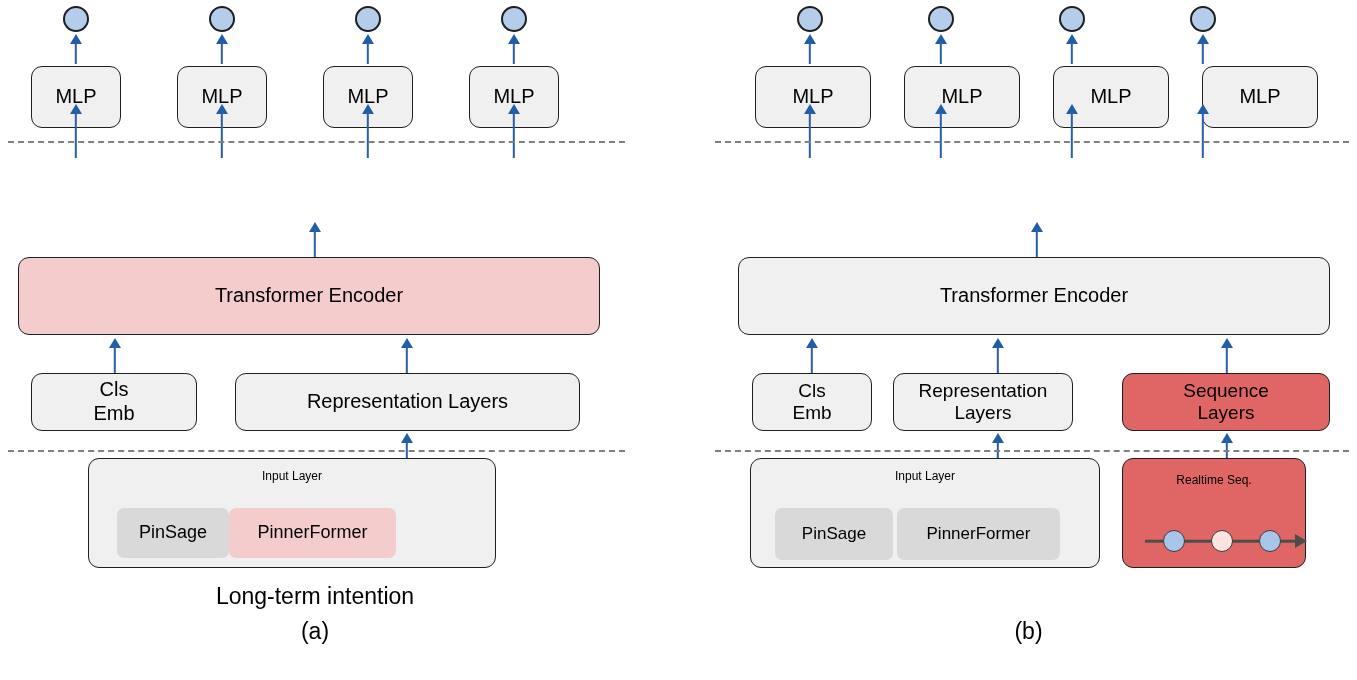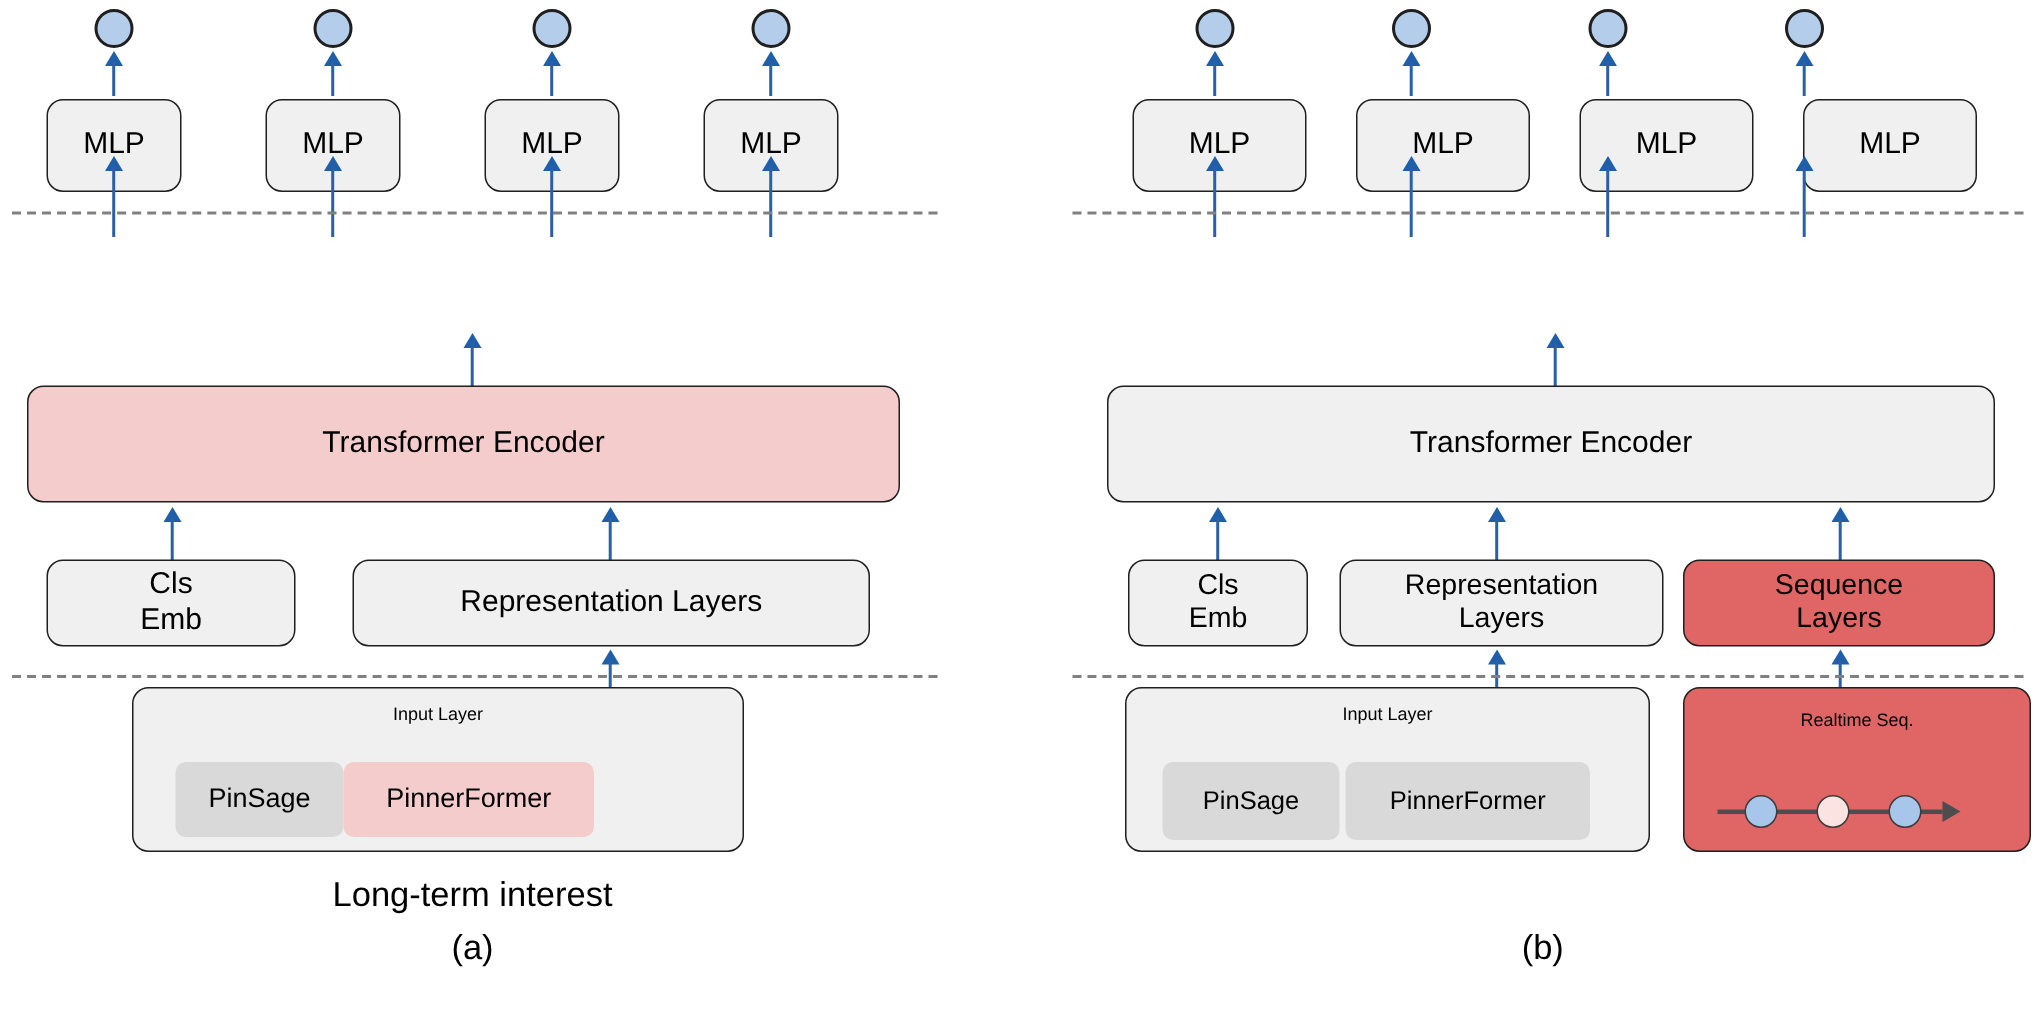--- a/index.html
+++ b/index.html
@@ -209,21 +209,21 @@
       </div>
 
     <div class="dashed" style="left:8px;top:450px;width:617px;"></div>
 
     <div class="box" style="left:88px;top:458px;width:408px;height:110px;">
       <span class="inner-title" style="top:10px;">Input Layer</span>
       <span class="chip" style="left:28px;top:49px;width:112px;height:50px;">PinSage</span>
       <span class="chip pinkchip" style="left:140px;top:49px;width:167px;height:50px;">PinnerFormer</span>
     </div>
 
-    <div class="caption" style="left:0;top:583px;width:630px;">Long-term interest</div>
+    <div class="caption" style="left:0;top:583px;width:630px;">Long-term intention</div>
     <div class="sublabel" style="left:0;top:618px;width:630px;">(a)</div>
   </div>
 
   <div class="panel" id="panel-b">
 
     <div class="dot" style="left:97px;top:6px;"></div>
     <div class="dot" style="left:228px;top:6px;"></div>
     <div class="dot" style="left:359px;top:6px;"></div>
     <div class="dot" style="left:490px;top:6px;"></div>
 
@@ -285,21 +285,21 @@
         <div class="shaft"></div>
       </div>
     <div class="arrow" style="left:520px;top:338px;height:38px;">
         <div class="head"></div>
         <div class="shaft"></div>
       </div>
 
     <div class="box small" style="left:52px;top:373px;width:120px;height:58px;">Cls
 Emb</div>
 
-    <div class="box small" style="left:193px;top:373px;width:216px;height:58px;">Representation
+    <div class="box small" style="left:193px;top:373px;width:180px;height:58px;">Representation
 Layers</div>
 
     <div class="box small red" style="left:422px;top:373px;width:208px;height:58px;">Sequence
 Layers</div>
 
     <div class="arrow" style="left:291px;top:433px;height:27px;">
         <div class="head"></div>
         <div class="shaft"></div>
       </div>
     <div class="arrow" style="left:520px;top:433px;height:27px;">
@@ -308,21 +308,21 @@
       </div>
 
     <div class="dashed" style="left:15px;top:450px;width:634px;"></div>
 
     <div class="box" style="left:50px;top:458px;width:350px;height:110px;">
       <span class="inner-title" style="top:10px;">Input Layer</span>
       <span class="chip" style="left:24px;top:49px;width:118px;height:52px;font-size:17px;">PinSage</span>
       <span class="chip" style="left:146px;top:49px;width:163px;height:52px;font-size:17px;">PinnerFormer</span>
     </div>
 
-    <div class="box red" style="left:422px;top:458px;width:232px;height:110px;">
+    <div class="box red" style="left:422px;top:458px;width:184px;height:110px;">
       <span class="inner-title" style="top:14px;">Realtime Seq.</span>
       <span class="seq" style="left:22px;top:68px;width:166px;height:28px;">
         <span class="axis" style="width:150px;"></span>
         <span class="axis-head" style="left:150px;"></span>
         <span class="sdot" style="left:18px;"></span>
         <span class="sdot light" style="left:66px;"></span>
         <span class="sdot" style="left:114px;"></span>
       </span>
     </div>
 

